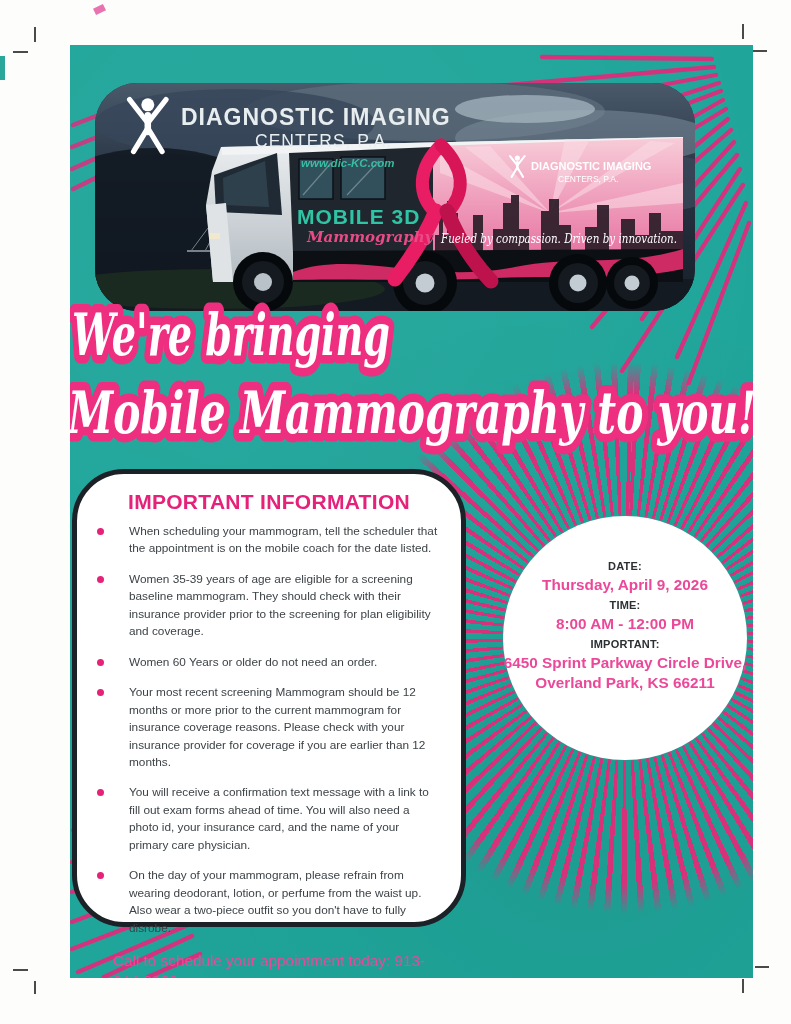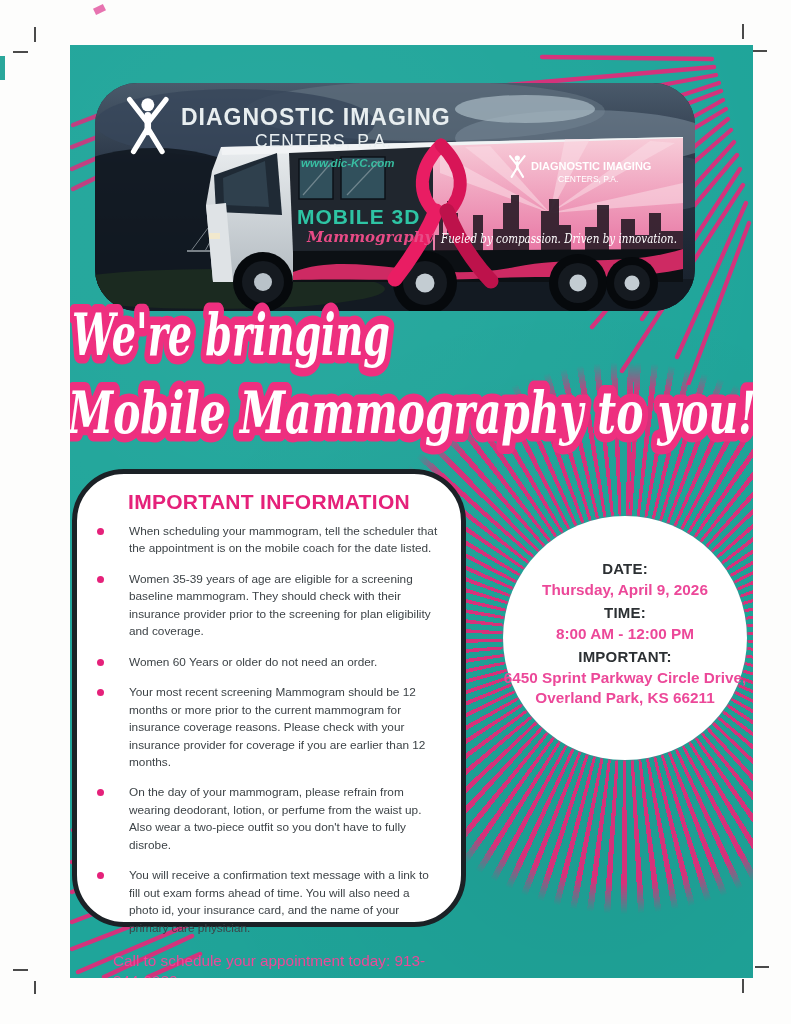--- a/index.html
+++ b/index.html
@@ -39,21 +39,21 @@
   .info-title{color:#e5217a;font-size:21px;font-weight:bold;text-align:center;
       letter-spacing:.3px;margin:2px 0 9px 0;}
   .bullet{display:flex;gap:25px;margin-bottom:13px;}
   .bullet .dot{flex:0 0 auto;width:7px;height:7px;border-radius:50%;background:#e5217a;margin-top:5px;}
   .bullet .btxt{font-size:11.8px;line-height:1.48;color:#3d4347;}
   .cta{margin:14px 0 0 16px;font-size:15.3px;font-weight:normal;color:#ec4899;line-height:1.33;}
 
   .event-circle{position:absolute;left:433px;top:471px;width:244px;height:244px;border-radius:50%;
       background:#ffffff;z-index:4;display:flex;flex-direction:column;align-items:center;
       padding-top:44px;box-sizing:border-box;text-align:center;}
-  .ev-label{font-size:15px;font-weight:bold;color:#2c3033;letter-spacing:.2px;margin-bottom:3px;}
+  .ev-label{font-size:11px;font-weight:bold;color:#2c3033;letter-spacing:.2px;margin-bottom:3px;}
   .ev-value{font-size:15.3px;font-weight:bold;color:#ec4899;margin-bottom:4px;line-height:1.3;}
 
   .aspiria{position:absolute;left:505px;top:750px;width:180px;z-index:4;text-align:center;}
   .aspiria-name{color:#ffffff;font-size:26px;font-weight:600;letter-spacing:8px;
       margin-top:10px;text-indent:4px;white-space:nowrap;}
 </style>
 </head>
 <body>
 
 <div class="canvas">
@@ -266,25 +266,25 @@
       <div class="bullet">
         <span class="dot"></span>
         <span class="btxt">Women 60 Years or older do not need an order.</span>
       </div>
       <div class="bullet">
         <span class="dot"></span>
         <span class="btxt">Your most recent screening Mammogram should be 12 months or more prior to the current mammogram for insurance coverage reasons. Please check with your insurance provider for coverage if you are earlier than 12 months.</span>
       </div>
       <div class="bullet">
         <span class="dot"></span>
+        <span class="btxt">You will receive a confirmation text message with a link to fill out exam forms ahead of time. You will also need a photo id, your insurance card, and the name of your primary care physician.</span>
+      </div>
+      <div class="bullet">
+        <span class="dot"></span>
         <span class="btxt">On the day of your mammogram, please refrain from wearing deodorant, lotion, or perfume from the waist up. Also wear a two-piece outfit so you don't have to fully disrobe.</span>
-      </div>
-      <div class="bullet">
-        <span class="dot"></span>
-        <span class="btxt">You will receive a confirmation text message with a link to fill out exam forms ahead of time. You will also need a photo id, your insurance card, and the name of your primary care physician.</span>
       </div>
 
       <div class="cta">
         <div>Call to schedule your appointment today: 913-344-9989</div>
         <div>Please bring your insurance card. Walk-ins welcome!</div>
       </div>
     </div>
 
     <div class="event-circle">
       <div class="ev-label">DATE:</div>

